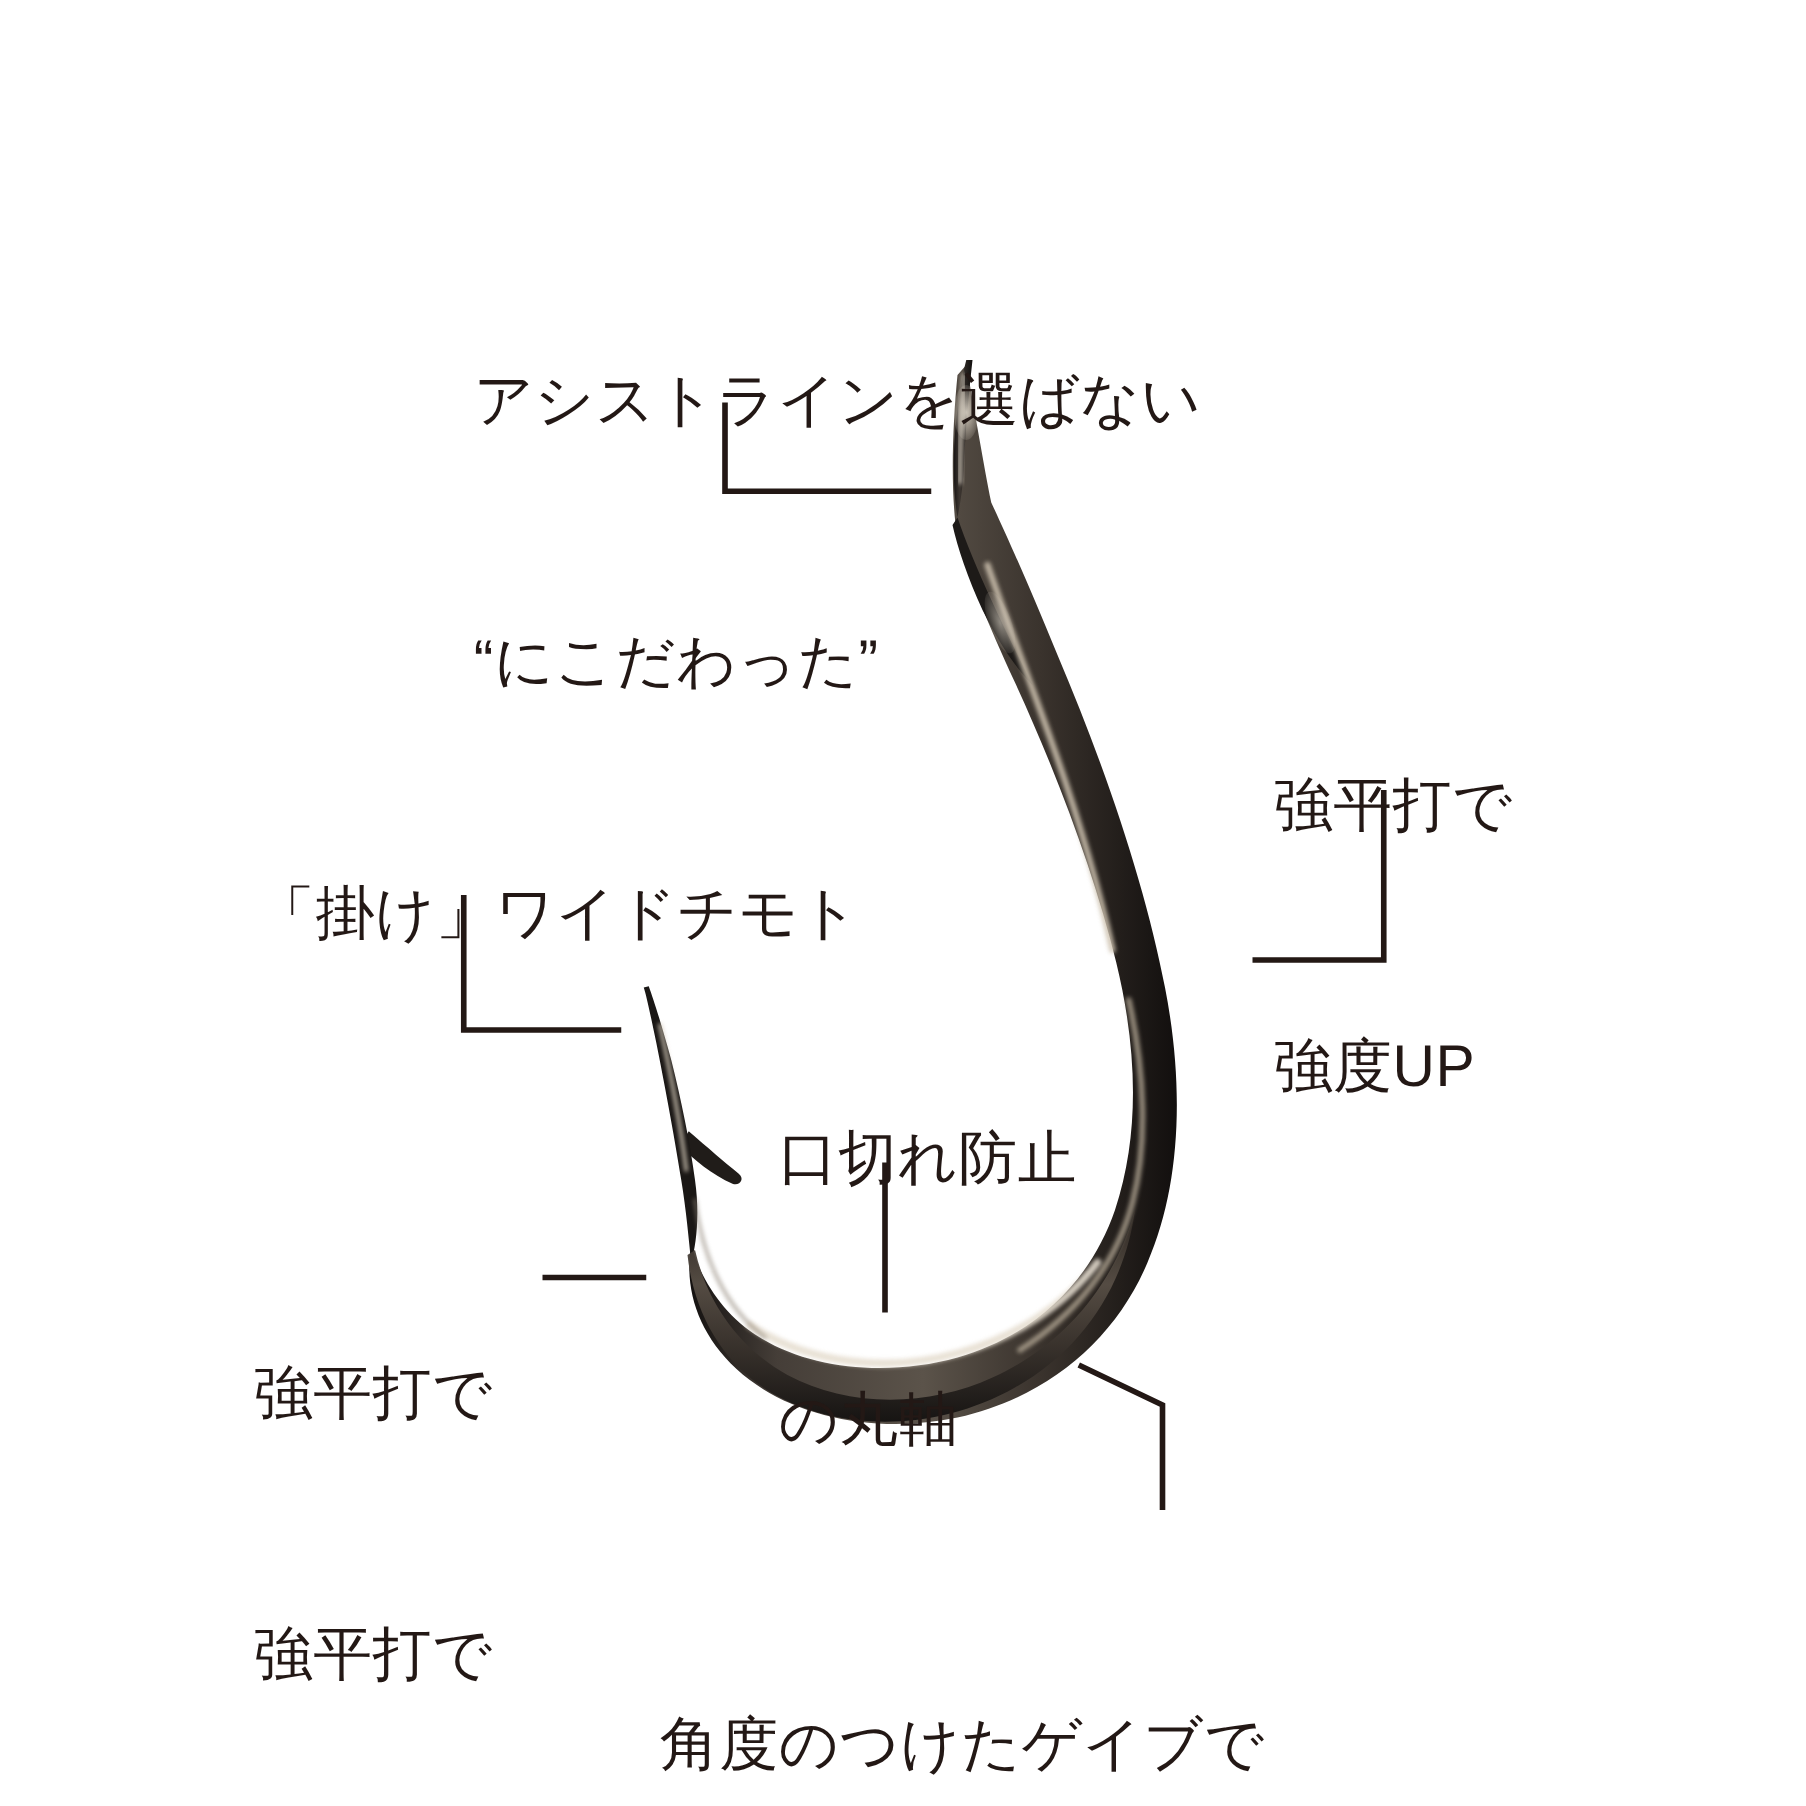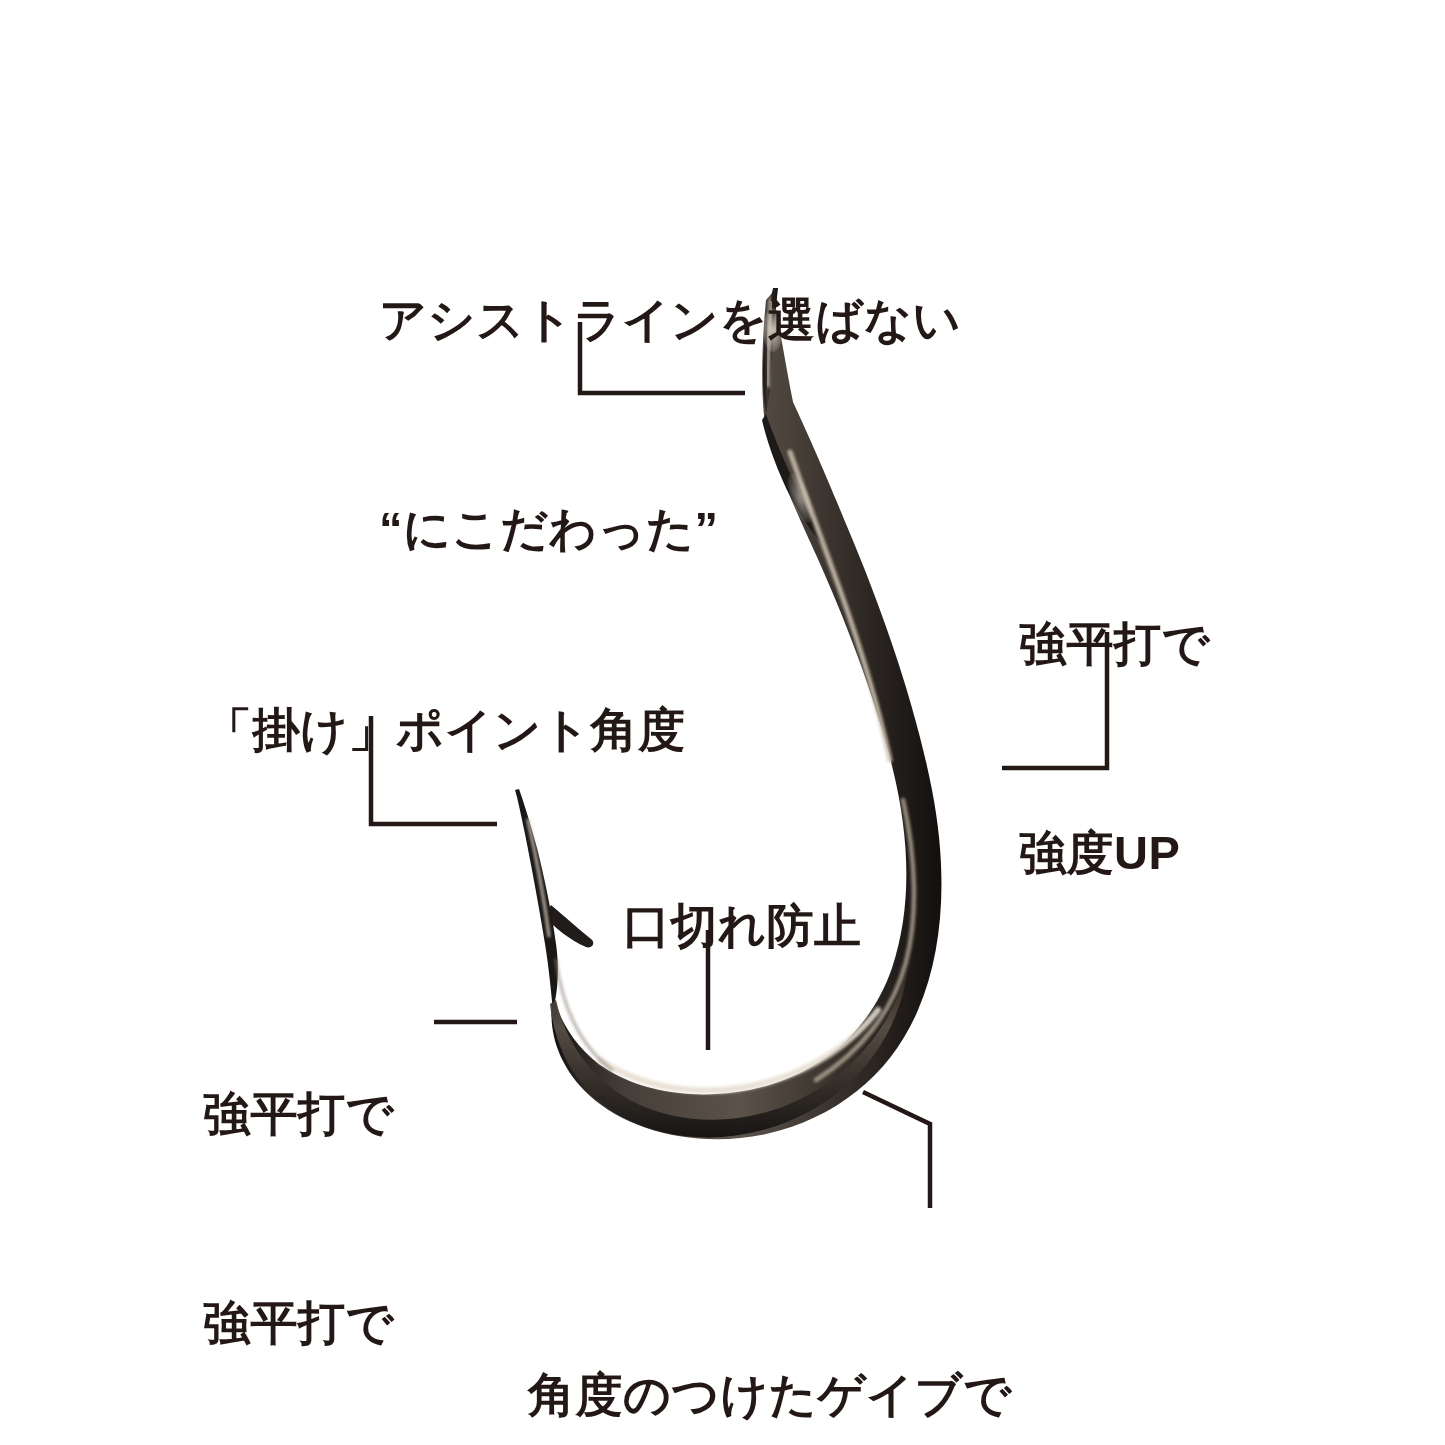--- a/index.html
+++ b/index.html
@@ -25,21 +25,21 @@
     display: block;
   }
   .callout {
     position: absolute;
     color: #231815;
     font-family: "Liberation Sans", "DejaVu Sans", sans-serif;
     font-size: 47px;
     line-height: 1.48;
     letter-spacing: 0.5px;
     white-space: pre;
-    font-weight: 700;
+    font-weight: 400;
   }
   .callout .ln { display: block; }
   
   #callout-chimoto   { left: 379px;  top: 146px; }
   #callout-hirauchi  { left: 1019px;  top: 470px; }
   #callout-point     { left: 205px;  top: 556px; }
   #callout-marujiku  { left: 609px;  top: 752px; margin-left: 14px; }
   #callout-sasari    { left: 203px;  top: 940px; }
   #callout-gape      { left: 528px;  top: 1221px; }
 </style>
@@ -175,25 +175,26 @@
     <span class="ln">アシストラインを選ばない</span>
     <span class="ln">“にこだわった”</span>
   </div>
 
   <div class="callout" id="callout-hirauchi">
     <span class="ln">強平打で</span>
     <span class="ln">強度UP</span>
   </div>
 
   <div class="callout" id="callout-point">
-    <span class="ln">「掛け」ポイント角度</span>
+    <span class="ln">「掛け」ワイドチモト</span>
   </div>
 
   <div class="callout" id="callout-marujiku">
     <span class="ln">口切れ防止</span>
+    <span class="ln">の丸軸</span>
   </div>
 
   <div class="callout" id="callout-sasari">
     <span class="ln">強平打で</span>
     <span class="ln">強平打で</span>
     
   </div>
 
   <div class="callout" id="callout-gape">
     <span class="ln">角度のつけたゲイブで</span>

